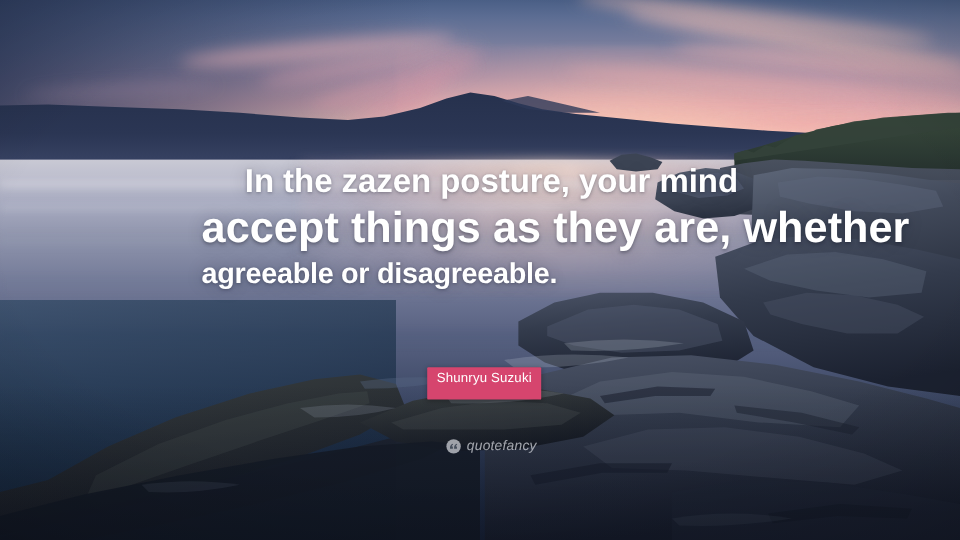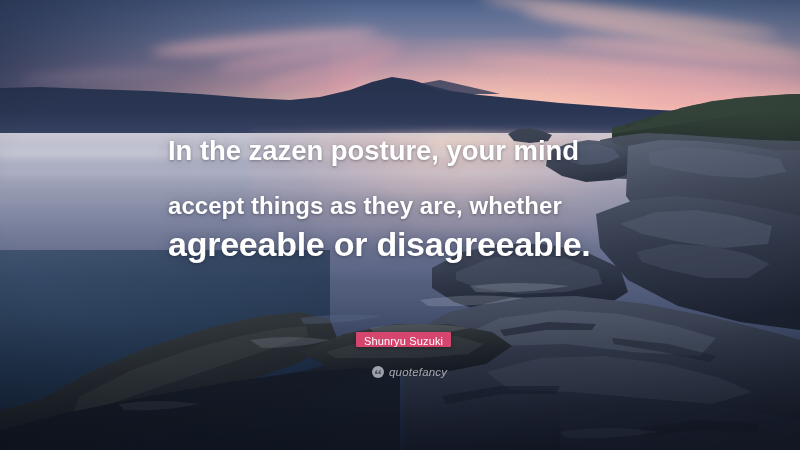--- a/index.html
+++ b/index.html
@@ -171,39 +171,38 @@
     font-size: 27.5px;
     font-weight: 700;
     line-height: 39px;
     color: #ffffff;
     letter-spacing: -0.1px;
     white-space: nowrap;
     text-shadow:
       0 1px 3px rgba(20,24,40,0.38),
       0 0 14px rgba(20,24,40,0.22);
   }
-  .quote-line.ln1 { letter-spacing: -0.05px; }
-  .quote-line.ln3 { font-size: 24px; letter-spacing: 0.05px; margin-top: 16px; }
-  .quote-line.ln4 { font-size: 34px; letter-spacing: -0.25px; }
+  .quote-line.ln1 { letter-spacing: -0.05px; margin-left: 36px; }
+  .quote-line.ln3 { font-size: 36px; letter-spacing: 0.05px; }
+  .quote-line.ln4 { font-size: 24px; letter-spacing: -0.25px; }
 
   
   .author-badge {
     position: absolute;
     left: 356px;
     top: 306px;
-    padding: 3px 8px 0 8px;
+    padding: 3px 8px 12px 8px;
     background: #d6456e;
     color: #ffffff;
     font-size: 11px;
     font-weight: 400;
     letter-spacing: .15px;
     line-height: 12px;
     border-radius: 1px;
     box-shadow: 0 1px 4px rgba(0,0,0,0.28);
-    margin-top: 26px;
   }
 
   
   .watermark {
     position: absolute;
     left: 372px;
     top: 366px;
     display: flex;
     align-items: center;
     gap: 5px;

